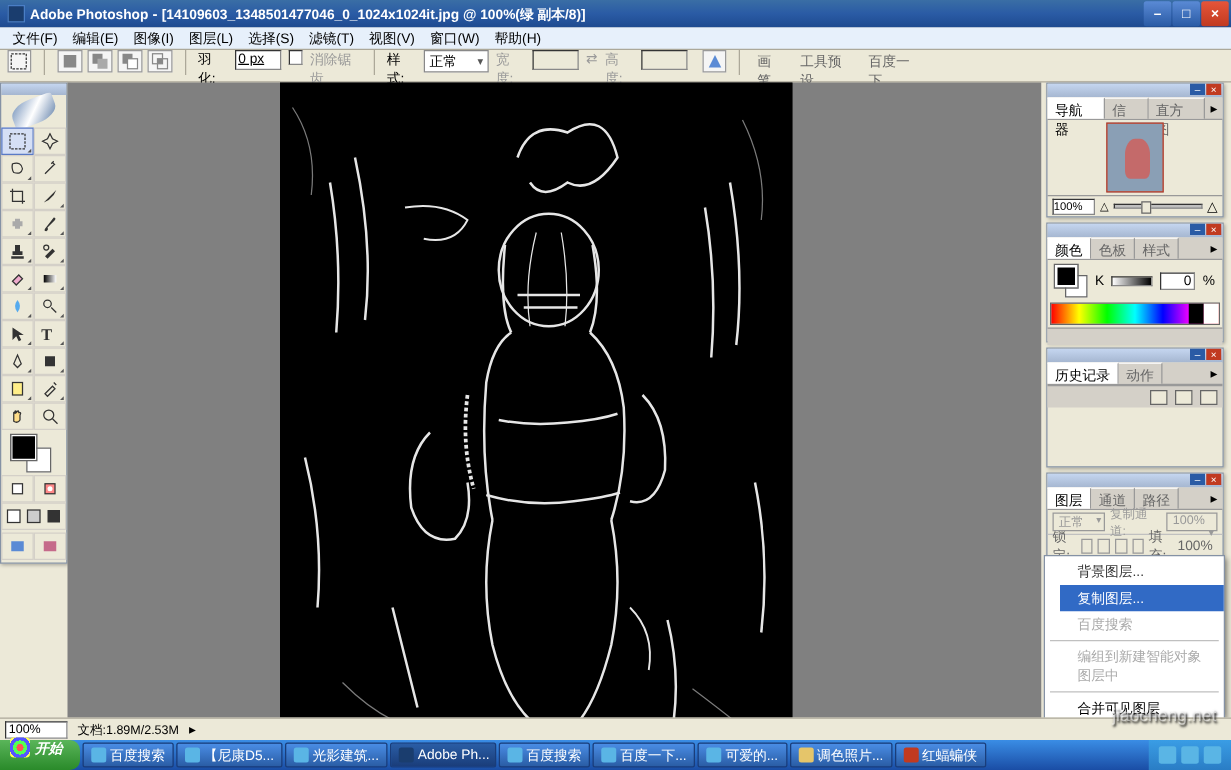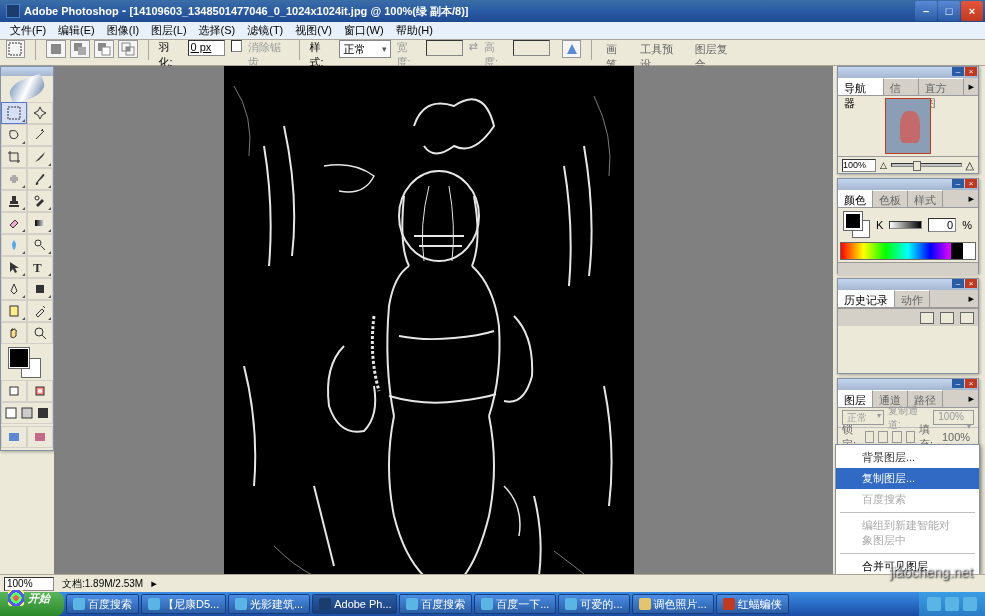--- a/index.html
+++ b/index.html
@@ -95,21 +95,21 @@
 .layer-row { height: 32px; display: flex; align-items: center; border-bottom: 1px solid #ddd; }
 .layer-row.sel { background: #c5d6f0; }
 .vis-col { width: 18px; height: 100%; border-right: 1px solid #ddd; display: flex; align-items: center; justify-content: center; }
 .eye { width: 12px; height: 8px; border: 1px solid #555; border-radius: 50%; position: relative; }
 .eye::after { content: ""; position: absolute; left: 3px; top: 1px; width: 4px; height: 4px; background: #555; border-radius: 50%; }
 .layer-thumb { width: 26px; height: 26px; margin: 0 4px; border: 1px solid #888; background: #aab5c5; }
 .layer-foot { height: 22px; background: #d4d0c8; display: flex; align-items: center; justify-content: flex-end; gap: 4px; padding-right: 4px; }
 .layer-foot .ico { width: 16px; height: 14px; border: 1px solid #666; background: #ece9d8; }
 
 .context-menu { position: absolute; left: 835px; top: 444px; width: 145px; background: #fff; border: 1px solid #8592a5; box-shadow: 2px 2px 4px rgba(0,0,0,0.3); padding: 2px 0; }
-.context-menu .itm { padding: 3px 26px; color: #000; cursor: pointer; }
+.context-menu .itm { padding: 3px 14px; color: #000; cursor: pointer; margin-left: 12px; }
 .context-menu .itm.head { color: #333; }
 .context-menu .itm.sel { background: #316ac5; color: #fff; }
 .context-menu .itm.dis { color: #aaa; }
 .context-menu hr { border: none; border-top: 1px solid #c0c0c0; margin: 2px 4px; }
 
 .statusbar { position: absolute; bottom: 24px; left: 0; right: 0; height: 18px; background: #ece9d8; border-top: 1px solid #aca899; display: flex; align-items: center; padding-left: 4px; gap: 8px; }
 .statusbar .zoom { width: 50px; border: 1px inset #888; background: #fff; padding-left: 2px; height: 14px; font-size: 10px; }
 .statusbar .docsize { font-size: 10px; }
 
 .taskbar { position: absolute; bottom: 0; left: 0; right: 0; height: 24px; background: linear-gradient(to bottom, #3a8de5 0%, #2a6dc5 50%, #1a4da5 100%); display: flex; align-items: center; }
@@ -199,21 +199,21 @@
   <div class="field-input disabled"></div>
   <div style="flex:1"></div>
   <div class="sel-icon">
       <svg viewBox="0 0 14 14">
         <path d="M2 12 L7 2 L12 12 Z" fill="#5a8ad5"></path>
       </svg>
     </div>
   <div class="optdivider"></div>
   <span style="padding:2px 4px;color:#666">画笔</span>
   <span style="padding:2px 4px;color:#666">工具预设</span>
-  <span style="padding:2px 4px;color:#666">图层复合</span>
+  <span style="padding:2px 4px;color:#666">百度一下</span>
   <div style="width:260px"></div>
 </div>
 
 <div class="toolbox">
   <div class="toolbox-title"></div>
   <div class="toolbox-header">
       <div class="feather"></div>
     </div>
   <div class="tool-grid">
     <div class="tool-cell sel">

